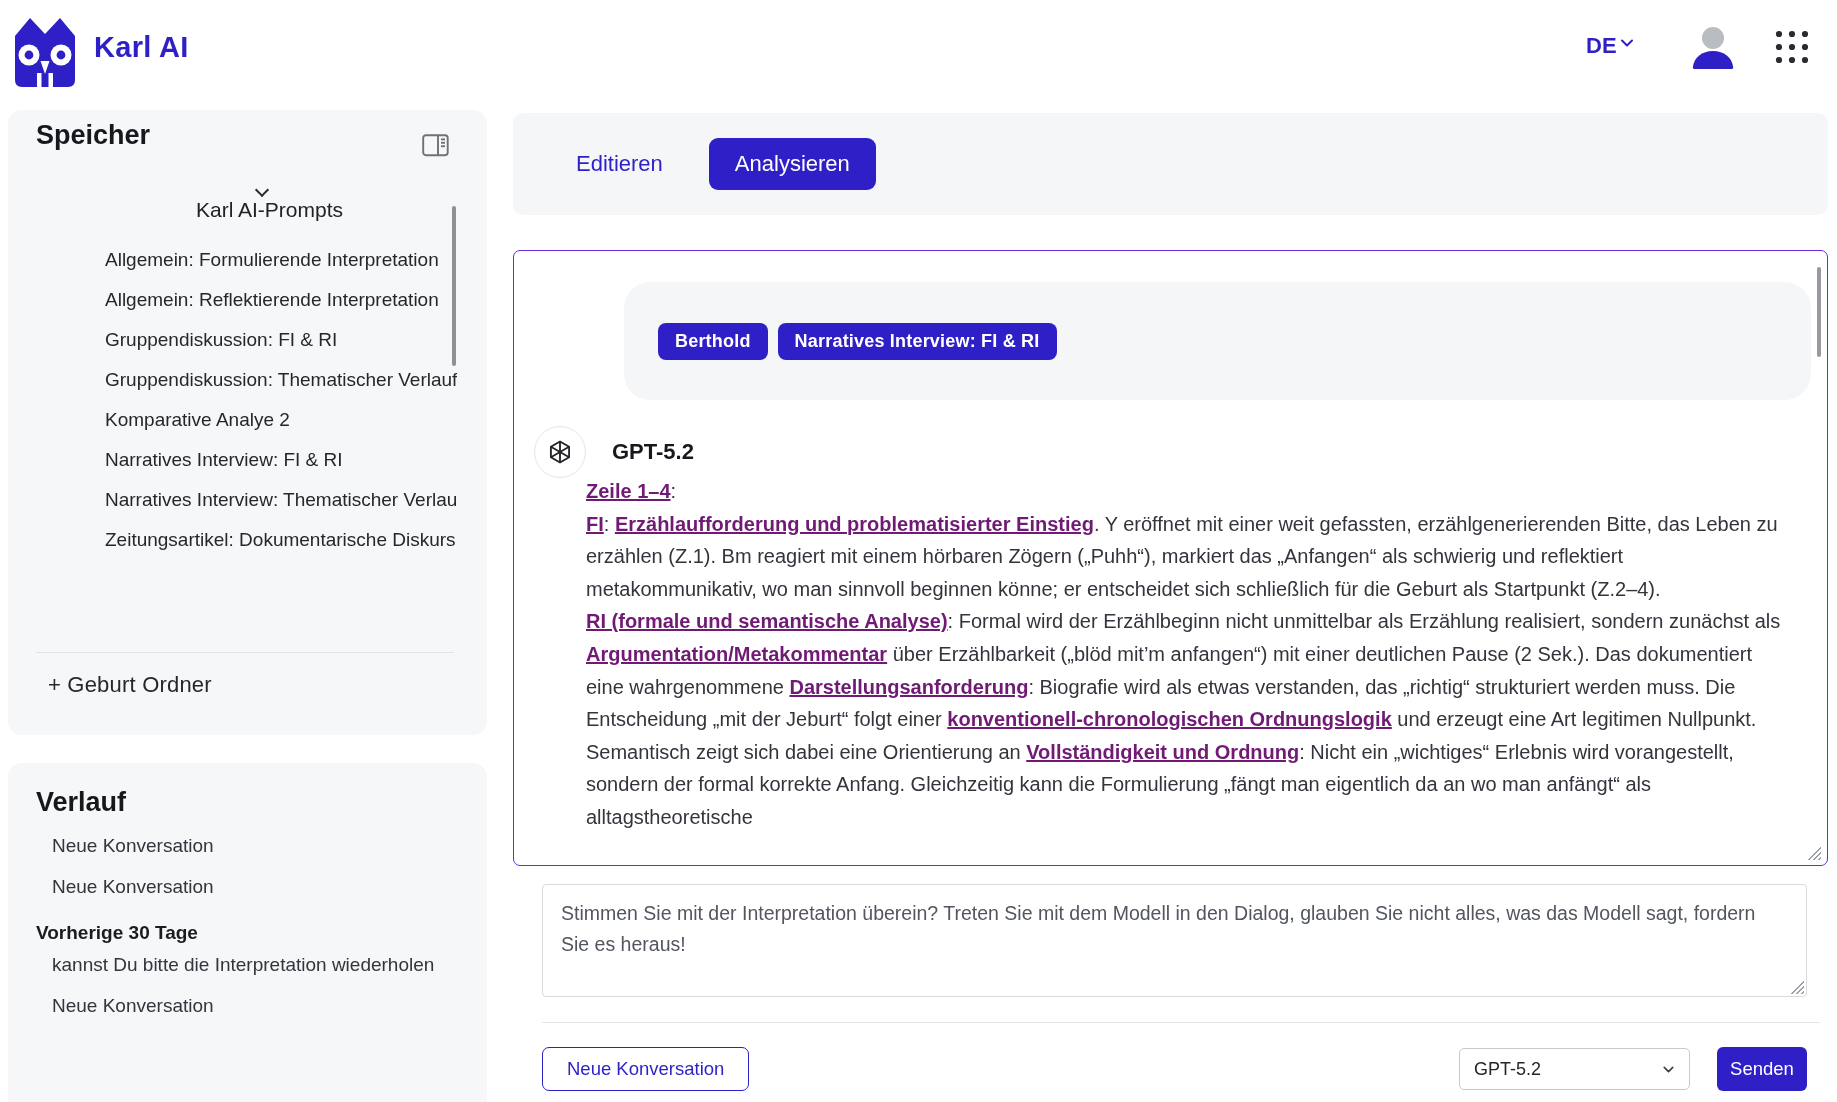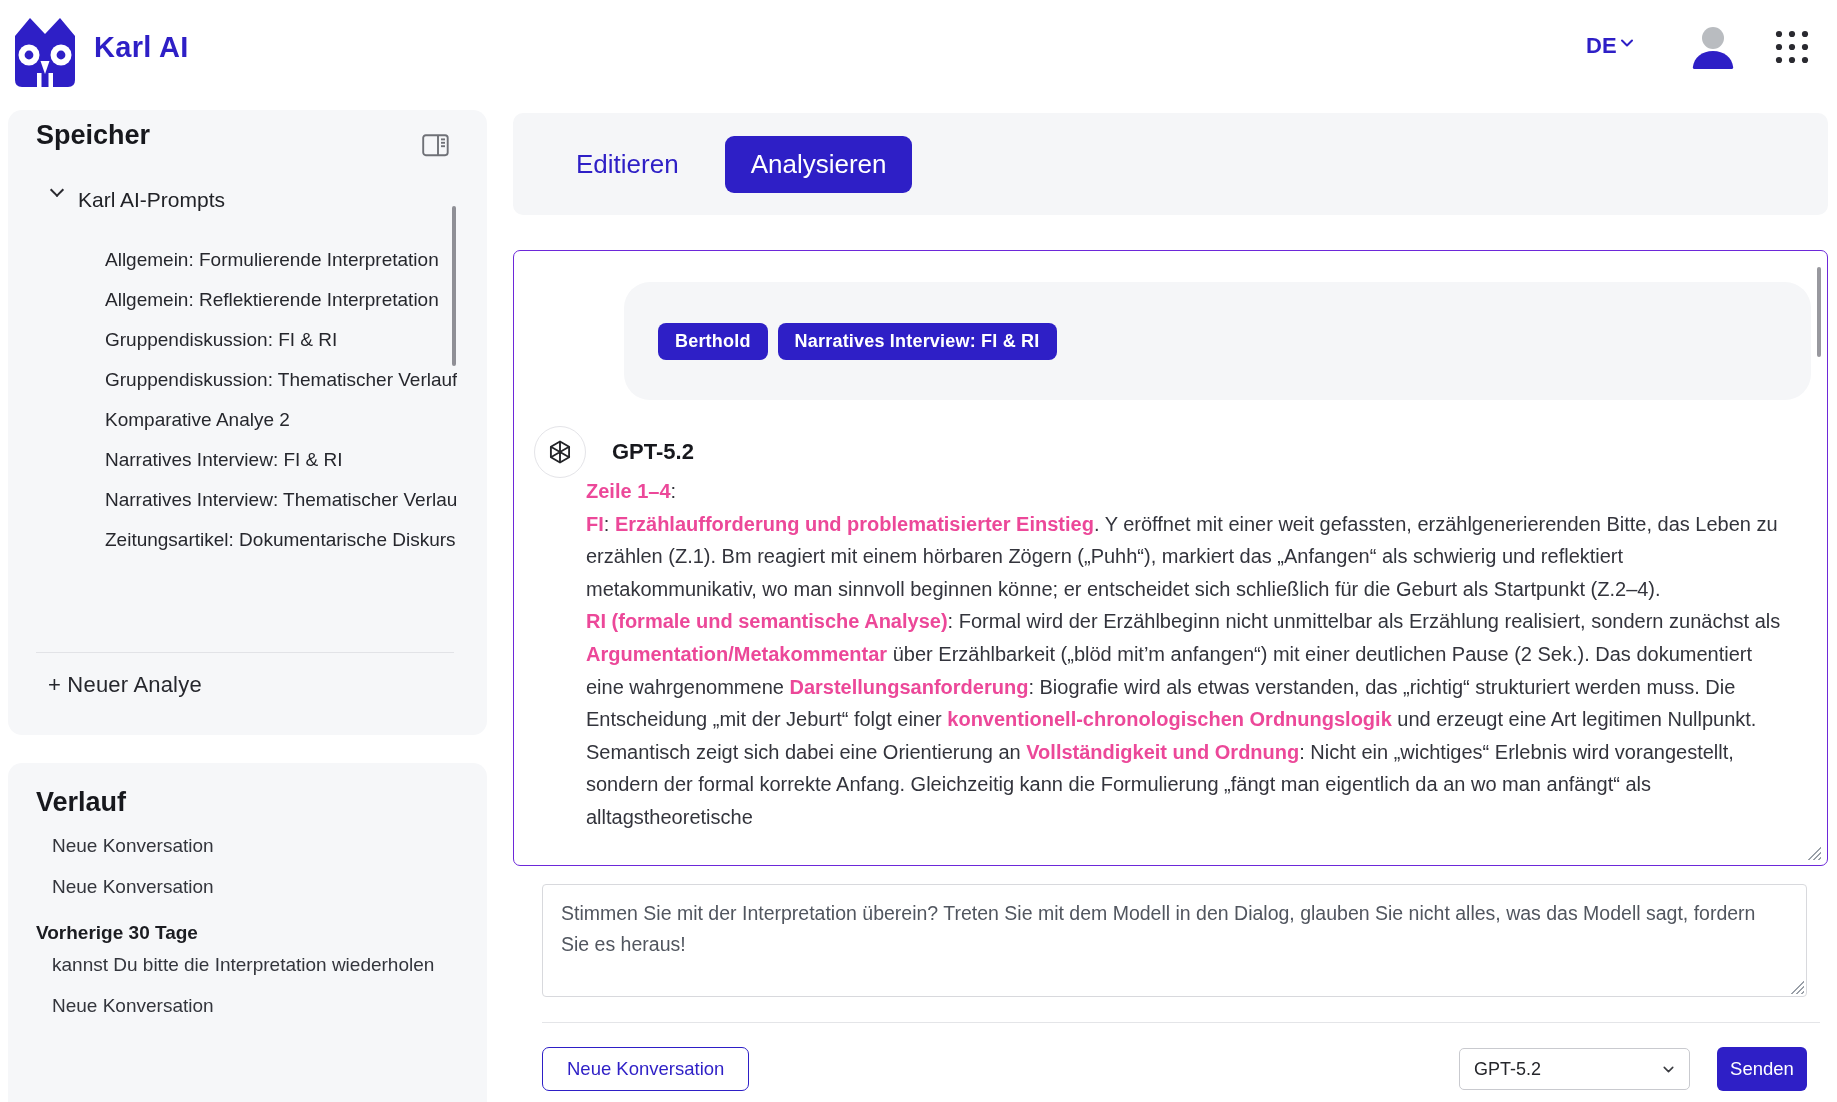--- a/index.html
+++ b/index.html
@@ -24,51 +24,51 @@
   .grid-icon{position:absolute;left:1772px;top:27px;cursor:pointer;}
   
   .card{position:absolute;left:8px;width:479px;background:var(--card);border-radius:14px;}
   #speicher-card{top:110px;height:625px;}
   #verlauf-card{top:763px;height:400px;border-bottom-left-radius:0;border-bottom-right-radius:0;}
   .side-title{font-size:27px;font-weight:700;color:#17181d;}
   #speicher-card .side-title{position:absolute;left:28px;top:10px;}
   #verlauf-card .side-title{position:absolute;left:28px;top:24px;}
   .panel-toggle{position:absolute;right:38px;top:24px;background:none;border:none;cursor:pointer;}
   .tree{position:absolute;left:0;top:78px;width:100%;}
-  .tree-row{display:flex;cursor:pointer;}
+  .tree-row{display:flex;align-items:center;cursor:pointer;flex-direction:column;}
   .tree-row.root{padding-left:44px;height:52px;font-size:21px;font-weight:500;}
   .tree-row.folder{padding-left:58px;height:50px;font-size:21px;font-weight:500;}
   .chev{width:10px;height:10px;border-right:2.2px solid #2a2a30;border-bottom:2.2px solid #2a2a30;
         transform:rotate(45deg);display:inline-block;margin-right:16px;position:relative;top:-3px;flex:0 0 auto;}
   .items{padding-left:97px;width:449px;}
   .items .item{height:40px;line-height:40px;font-size:19px;color:#26272d;white-space:nowrap;overflow:hidden;cursor:pointer;}
   .vscroll{position:absolute;background:#8f8f96;border-radius:2px;cursor:pointer;}
   #sidebar-thumb{left:444px;top:96px;width:3.5px;height:160px;}
   .side-divider{position:absolute;left:28px;right:33px;top:542px;border:none;border-top:1px solid #e2e3e7;}
   .new-folder{position:absolute;left:40px;top:562px;font-size:22px;color:#26272d;cursor:pointer;letter-spacing:.2px;}
   .hist-group-label{font-size:19px;font-weight:700;color:#1b1c21;}
   .hist-item{font-size:19px;color:#33353c;white-space:nowrap;overflow:hidden;width:430px;cursor:pointer;}
   #history-groups{position:absolute;left:28px;top:72px;width:440px;}
   
   .tabsbar{position:absolute;left:513px;top:113px;width:1315px;height:102px;background:#f5f6f8;border-radius:10px;
            display:flex;align-items:center;padding-left:45px;gap:28px;}
-  .tab{background:none;border:none;font-family:inherit;font-size:26px;color:var(--indigo);cursor:pointer;padding:13px 18px;}
+  .tab{background:none;border:none;font-family:inherit;font-size:22px;color:var(--indigo);cursor:pointer;padding:13px 18px;}
   .tab.active{background:var(--indigo);color:#fff;border-radius:9px;padding:13px 26px;font-weight:500;}
   .panel{position:absolute;left:513px;top:250px;width:1315px;height:616px;background:#fff;
          border:1px solid #6d28d9;border-radius:7px;overflow:hidden;}
   .bubble{position:absolute;left:110px;top:31px;width:1187px;height:118px;background:#f5f6f8;border-radius:26px;
           display:flex;align-items:center;padding-left:34px;gap:10px;}
   .badge{display:inline-flex;align-items:center;height:37px;padding:0 17px;background:var(--indigo);
          color:#fff;font-size:18px;font-weight:700;border-radius:8px;letter-spacing:.2px;}
   .gpt-row{position:absolute;left:20px;top:175px;display:flex;align-items:center;gap:26px;}
   .gpt-icon{width:52px;height:52px;border:1px solid #e4e4e8;border-radius:50%;background:#fff;
             display:flex;align-items:center;justify-content:center;}
   .gpt-name{font-size:22px;font-weight:700;color:#17181d;}
   .message{position:absolute;left:72px;top:224px;width:1200px;font-size:20px;line-height:32.6px;color:#33343c;}
-  .message b{color:#ec4899;}
+  .message b{color:#701a75;text-decoration:underline;}
   #panel-thumb{left:1303px;top:16px;width:4px;height:90px;background:#98989e;}
   .resize{position:absolute;width:15px;height:15px;
           background:linear-gradient(135deg,transparent 0 55%,#9aa0a8 55% 62%,transparent 62% 71%,#9aa0a8 71% 78%,transparent 78% 88%,#9aa0a8 88% 94%,transparent 94%);}
   .rz-panel{right:6px;bottom:5px;}
   .chat-input{position:absolute;left:542px;top:884px;width:1265px;height:113px;border:1px solid #d8d9dd;border-radius:4px;
               background:#fff;resize:none;outline:none;padding:13px 18px;font-family:inherit;font-size:19.5px;
               line-height:31px;color:#4b505a;}
   .chat-input::placeholder{color:#51565f;opacity:1;}
   .rz-ta{left:1789px;top:979px;}
   .footer-divider{position:absolute;left:542px;top:1022px;width:1278px;border:none;border-top:1px solid #e4e5e8;}
@@ -148,21 +148,21 @@
         <div class="item">Gruppendiskussion: FI &amp; RI</div>
         <div class="item">Gruppendiskussion: Thematischer Verlauf</div>
         <div class="item">Komparative Analye 2</div>
         <div class="item">Narratives Interview: FI &amp; RI</div>
         <div class="item">Narratives Interview: Thematischer Verlauf</div>
         <div class="item">Zeitungsartikel: Dokumentarische Diskurs</div>
       </div>
   </div>
   <div class="vscroll" id="sidebar-thumb"></div>
   <hr class="side-divider">
-  <div class="new-folder">+  Neuer Analye</div>
+  <div class="new-folder">+  Geburt Ordner</div>
 </section>
 
 <section class="card" id="verlauf-card">
   <h2 class="side-title">Verlauf</h2>
   <div id="history-groups">
       <div class="hist-item" style="margin: 0px 0px 19px 16px;">Neue Konversation</div>
       <div class="hist-item" style="margin: 0px 0px 19px 16px;">Neue Konversation</div>
       <div class="hist-group-label" style="margin: 24px 0px 10px;">Vorherige 30 Tage</div>
       <div class="hist-item" style="margin: 0px 0px 19px 16px;">kannst Du bitte die Interpretation wiederholen</div>
       <div class="hist-item" style="margin: 0px 0px 19px 16px;">Neue Konversation</div>

